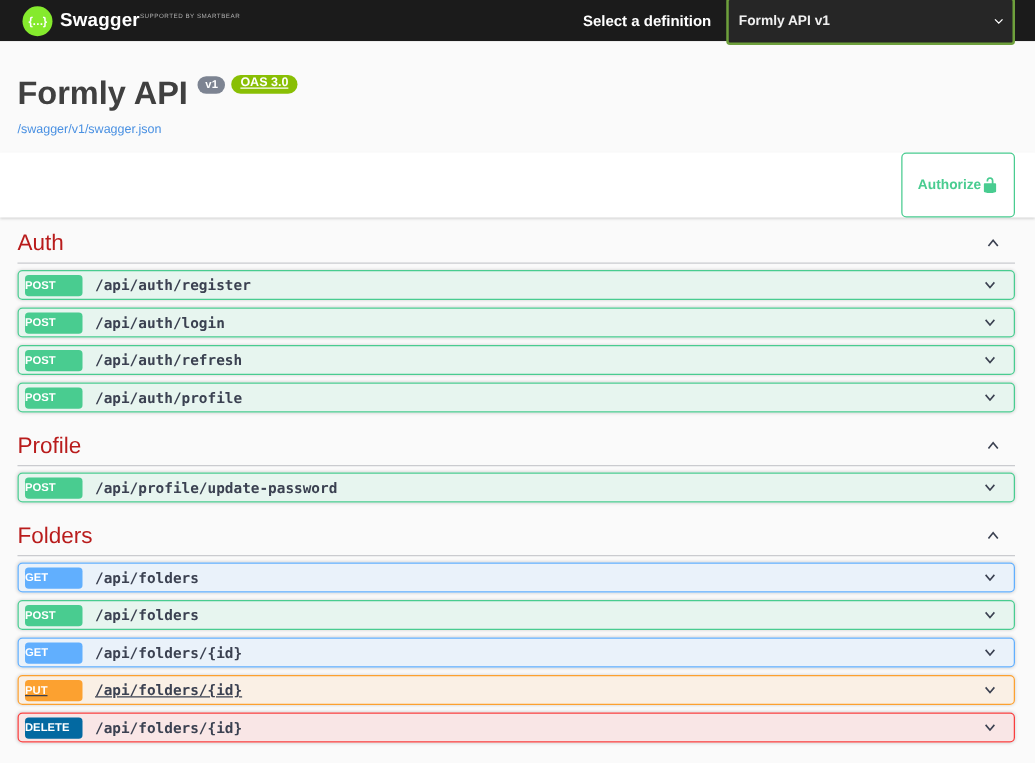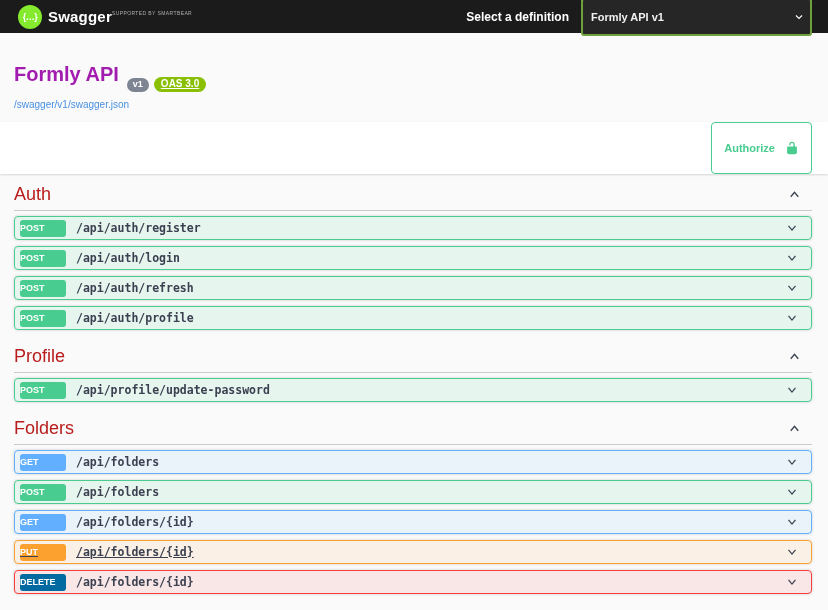--- a/index.html
+++ b/index.html
@@ -51,22 +51,22 @@
     color: #f0f0f0;
     font-size: 11px;
     font-weight: bold;
     cursor: pointer;
   }
   .definition-select svg { position: absolute; right: 6px; top: 50%; transform: translateY(-50%); }
 
   
   .info-container { padding: 24px 16px 0 14px; background: #fafafa; height: 89px; }
   .title-row { display: flex; align-items: flex-start; }
-  .api-title { font-size: 20px; font-weight: bold; color: #a21caf; line-height: 34px; }
-  .badges { display: flex; align-items: center; gap: 5px; margin-left: 8px; margin-top: 20px; }
+  .api-title { font-size: 26px; font-weight: bold; color: #404040; line-height: 34px; }
+  .badges { display: flex; align-items: center; gap: 5px; margin-left: 8px; margin-top: 3px; }
   .badge-pill {
     border-radius: 57px;
     color: #fff;
     font-size: 10px;
     font-weight: bold;
     padding: 2px 7px 3px;
     line-height: 1;
   }
   .badge-version { background: #7d8492; font-size: 9px; padding: 2px 6px 3px; }
   .badge-oas { background: #89bf04; text-decoration: underline; }
@@ -76,21 +76,21 @@
   .scheme-container {
     background: #ffffff;
     height: 52px;
     box-shadow: 0 1px 2px 0 rgba(0,0,0,0.15);
     display: flex;
     align-items: center;
     justify-content: flex-end;
     padding: 0 16px;
   }
   .authorize-btn {
-    display: flex; align-items: center; gap: 10px;
+    display: flex; align-items: center; gap: 0;
     background: transparent;
     border: 1px solid #49cc90;
     border-radius: 4px;
     color: #49cc90;
     font-family: "Liberation Sans", sans-serif;
     font-weight: bold;
     font-size: 11px;
     padding: 18px 12px;
     cursor: pointer;
     line-height: 1;

